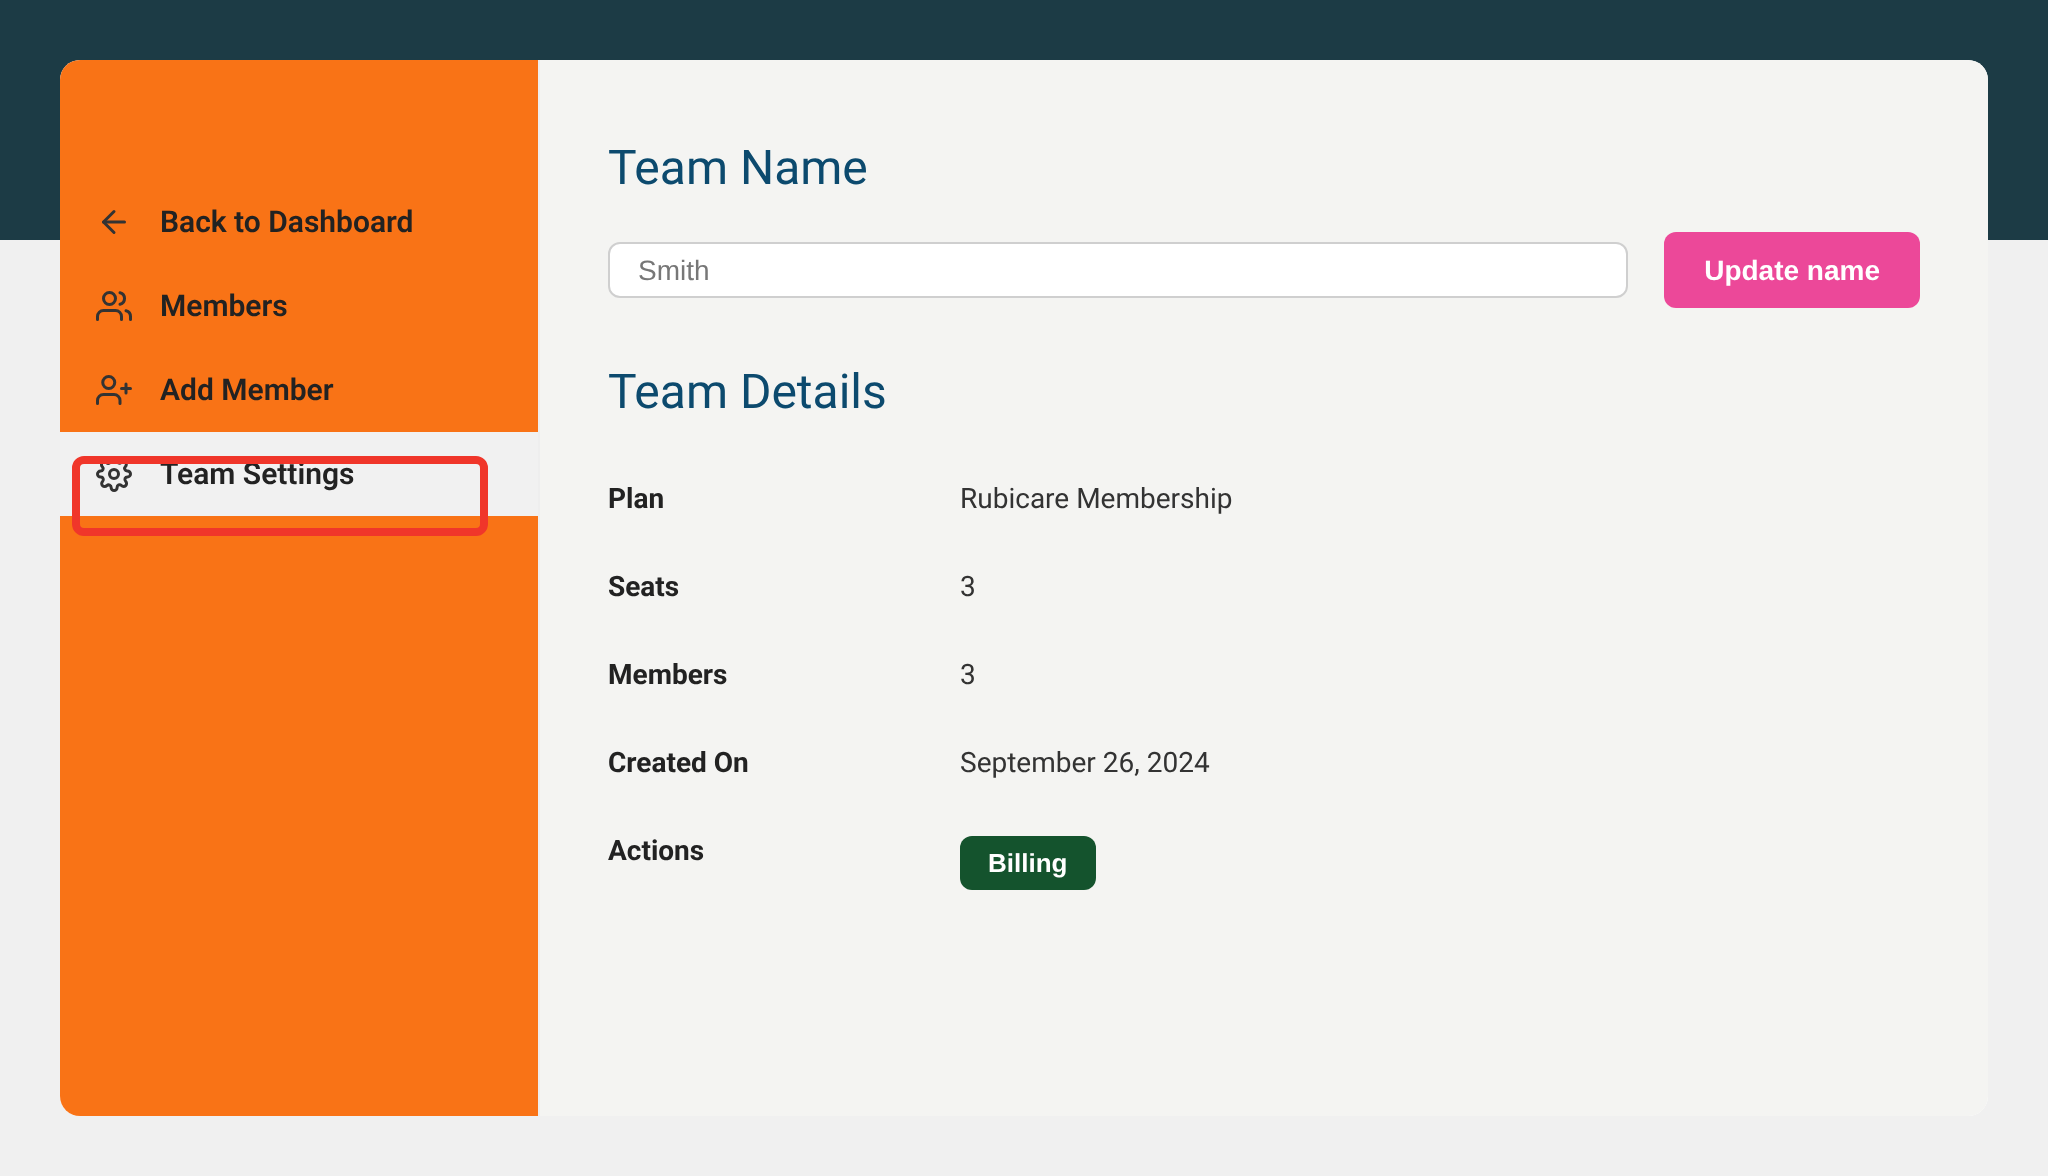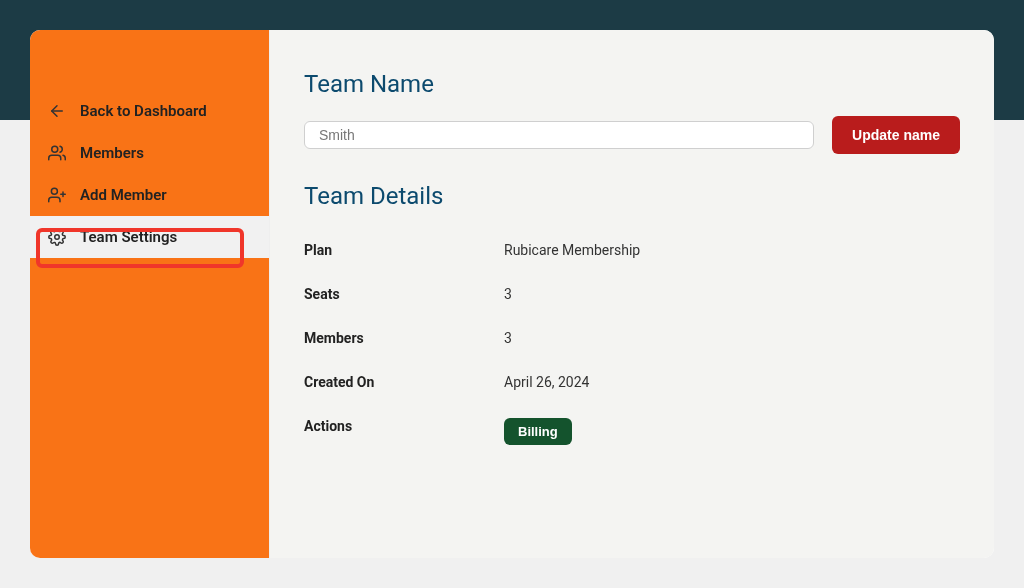--- a/index.html
+++ b/index.html
@@ -89,21 +89,21 @@
     flex: 1;
     height: 28px;
     border: 1px solid #cfcfcf;
     border-radius: 6px;
     padding: 0 14px;
     font-size: 14px;
     color: #777;
     background: #fff;
   }
   .btn-green {
-    background: #b91c1c;
+    background: #ec4899;
     color: #fff;
     font-weight: 600;
     font-size: 14px;
     border: none;
     border-radius: 6px;
     padding: 11px 20px;
     cursor: pointer;
   }
   .btn-green-sm {
     background: #14532d;
@@ -114,21 +114,21 @@
     border-radius: 6px;
     padding: 6px 14px;
     cursor: pointer;
   }
   .details-row {
     display: flex;
     padding: 14px 0;
     font-size: 14px;
   }
   .details-row .label {
-    width: 200px;
+    width: 176px;
     font-weight: 700;
     color: #222;
   }
   .details-row .value {
     color: #333;
   }
   .actions-cell {
     display: flex;
     gap: 10px;
   }
@@ -211,21 +211,21 @@
       <div class="value">3</div>
     </div>
 
     <div class="details-row">
       <div class="label">Members</div>
       <div class="value">3</div>
     </div>
 
     <div class="details-row">
       <div class="label">Created On</div>
-      <div class="value">April 26, 2024</div>
+      <div class="value">September 26, 2024</div>
     </div>
 
 
     <div class="details-row">
       <div class="label">Actions</div>
       <div class="value actions-cell">
         <button class="btn-green-sm">Billing</button>
       </div>
     </div>
 

